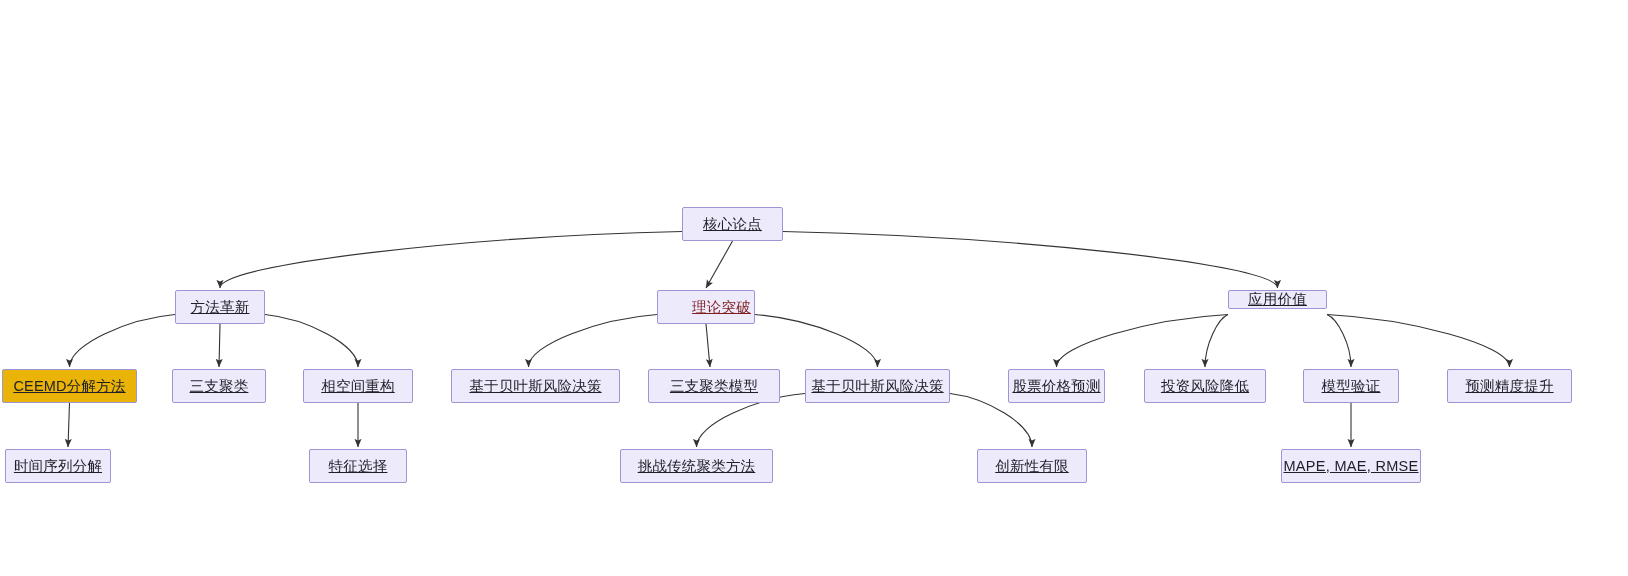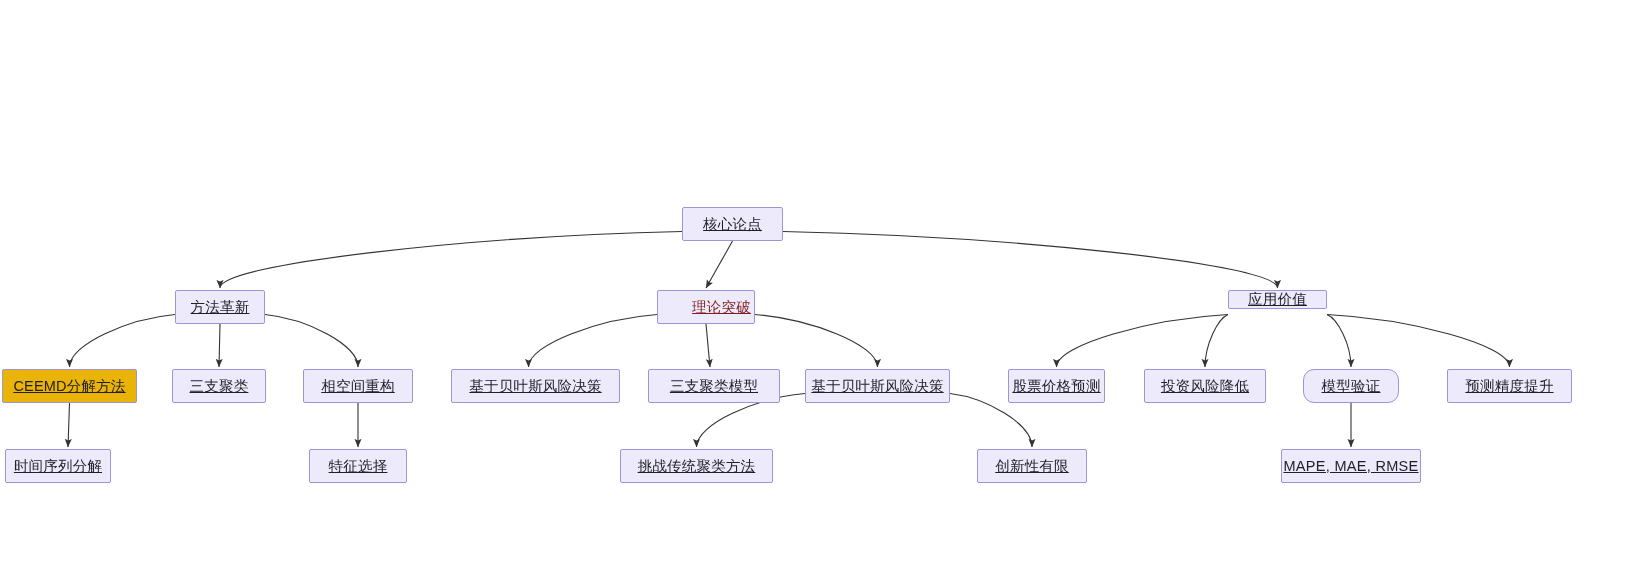--- a/index.html
+++ b/index.html
@@ -112,21 +112,21 @@
       </div>
       <div class="node" style="left: 805px; top: 369px; width: 145px; height: 34px; background: rgb(236, 234, 251); border-color: rgb(158, 149, 214); color: rgb(31, 31, 39);">
         <span class="node-label">基于贝叶斯风险决策</span>
       </div>
       <div class="node" style="left: 1008px; top: 369px; width: 97px; height: 34px; background: rgb(236, 234, 251); border-color: rgb(158, 149, 214); color: rgb(31, 31, 39); align-items: center;">
         <span class="node-label">股票价格预测</span>
       </div>
       <div class="node" style="left: 1144px; top: 369px; width: 122px; height: 34px; background: rgb(236, 234, 251); border-color: rgb(158, 149, 214); color: rgb(31, 31, 39);">
         <span class="node-label">投资风险降低</span>
       </div>
-      <div class="node" style="left: 1303px; top: 369px; width: 96px; height: 34px; background: rgb(236, 234, 251); border-color: rgb(158, 149, 214); color: rgb(31, 31, 39); border-radius: 11px;">
+      <div class="node" style="left: 1303px; top: 369px; width: 96px; height: 34px; background: rgb(236, 234, 251); border-color: rgb(158, 149, 214); color: rgb(31, 31, 39);">
         <span class="node-label">模型验证</span>
       </div>
       <div class="node" style="left: 1447px; top: 369px; width: 125px; height: 34px; background: rgb(236, 234, 251); border-color: rgb(158, 149, 214); color: rgb(31, 31, 39);">
         <span class="node-label">预测精度提升</span>
       </div>
       <div class="node" style="left: 5px; top: 449px; width: 106px; height: 34px; background: rgb(236, 234, 251); border-color: rgb(158, 149, 214); color: rgb(31, 31, 39);">
         <span class="node-label">时间序列分解</span>
       </div>
       <div class="node" style="left: 309px; top: 449px; width: 98px; height: 34px; background: rgb(236, 234, 251); border-color: rgb(158, 149, 214); color: rgb(31, 31, 39);">
         <span class="node-label">特征选择</span>

